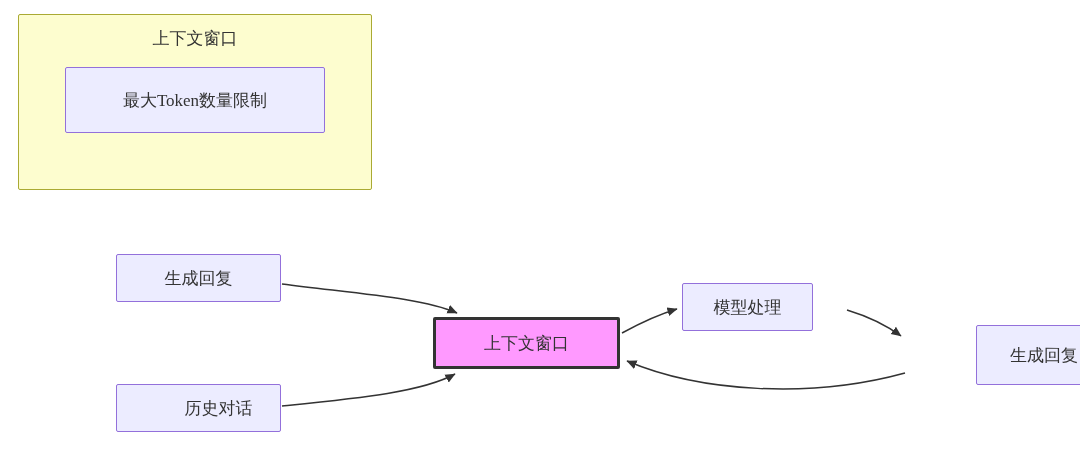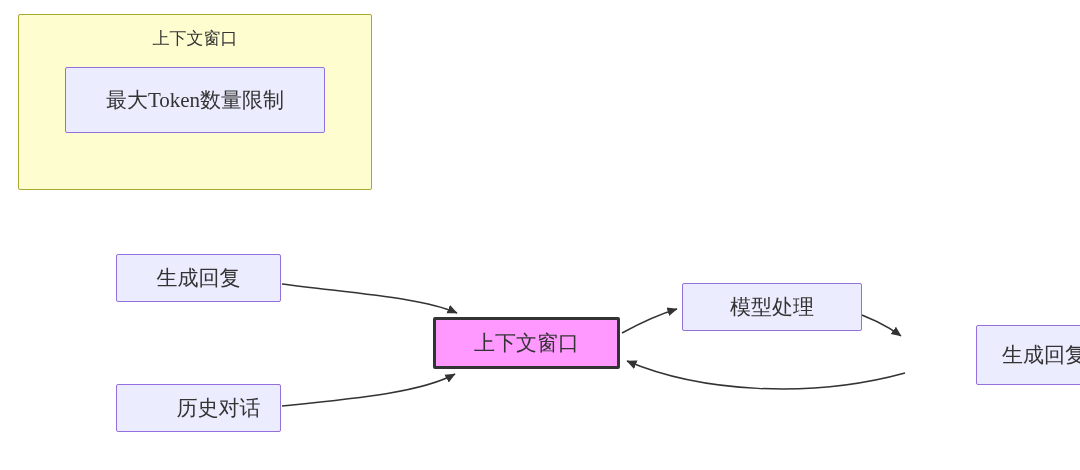--- a/index.html
+++ b/index.html
@@ -40,21 +40,21 @@
     color: #333333;
   }
   .node {
     position: absolute;
     display: flex;
     align-items: center;
     justify-content: center;
     background: #ECECFF;
     border: 1px solid #9370DB;
     border-radius: 2px;
-    font-size: 21px;
+    font-size: 17px;
     color: #333333;
     text-align: center;
   }
   .node.inner-token {
     left: 65px; top: 67px;
     width: 260px; height: 66px;
   }
   .node.user-input {
     left: 116px; top: 254px;
     width: 165px; height: 48px;
@@ -64,21 +64,21 @@
     width: 165px; height: 48px; padding-left: 40px;
   }
   .node.context-window {
     left: 433px; top: 317px;
     width: 187px; height: 52px;
     background: #FF99FF;
     border: 3px solid #333333;
   }
   .node.model-process {
     left: 682px; top: 283px;
-    width: 180px; height: 48px;
+    width: 131px; height: 48px;
   }
   .node.generate-reply {
     left: 936px; top: 325px;
     width: 136px; height: 60px; margin-left: 40px;
   }
 </style>
 </head>
 <body>
 
 <div class="canvas">

